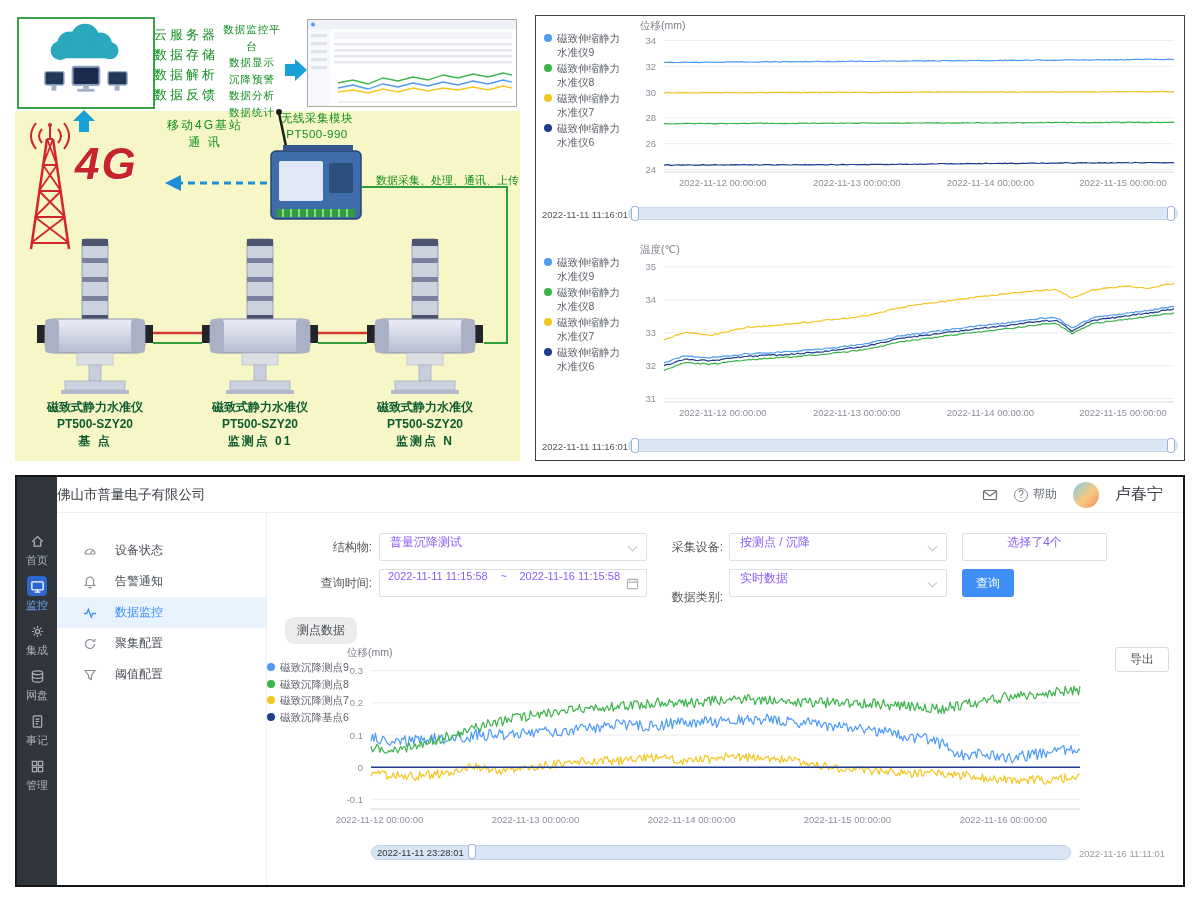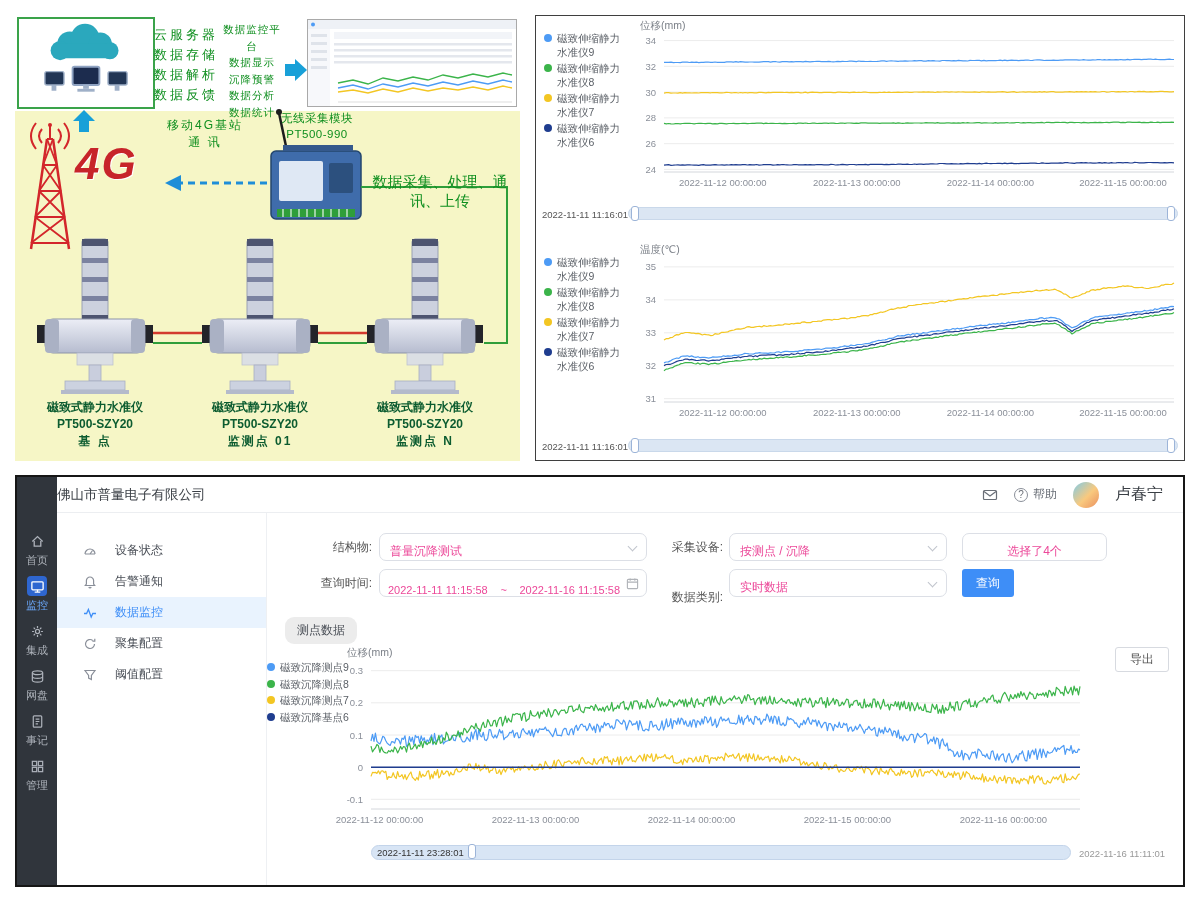--- a/index.html
+++ b/index.html
@@ -17,21 +17,21 @@
   #blk2{left:206px;top:6px;width:62px;font-size:10.5px;line-height:16.5px;letter-spacing:1px}
   .fat-arrow{position:absolute;left:270px;top:44px;z-index:4;display:flex;align-items:center}
   .fa-shaft{width:10px;height:12px;background:#18a0d8}
   .fa-head{width:0;height:0;border-top:11px solid transparent;border-bottom:11px solid transparent;border-left:12px solid #18a0d8}
   .up-arrow{position:absolute;left:58px;top:95px;z-index:4;display:flex;flex-direction:column;align-items:center}
   .ua-head{width:0;height:0;border-left:11px solid transparent;border-right:11px solid transparent;border-bottom:11px solid #18a0d8}
   .ua-shaft{width:10px;height:11px;background:#18a0d8}
   #mini-shot{position:absolute;left:292px;top:4px;width:210px;height:88px;border:1px solid #a9a9a9;background:#fff;z-index:3}
   #station-label{left:140px;top:102px;width:100px;font-size:12px;letter-spacing:2px;line-height:17px}
   #module-label{left:252px;top:96px;width:100px;font-size:11.5px;line-height:15.5px;letter-spacing:0.5px}
-  #module-caption{left:346px;top:158px;width:158px;font-size:15px;text-align:center;letter-spacing:0}
+  #module-caption{left:346px;top:158px;width:158px;font-size:11px;text-align:right;letter-spacing:0}
   #tower-4g-text{position:absolute;left:60px;top:124px;font-size:44px;font-weight:bold;font-style:italic;
     color:#c7242a;z-index:4;text-shadow:1px 1px 0 #fff;letter-spacing:2px}
   .sensor-label{position:absolute;top:384px;width:150px;text-align:center;color:#0c5c30;font-weight:bold;
     font-size:12px;line-height:17px;z-index:4}
   .sensor-label .l3{letter-spacing:2px}
 
   
   #charts-panel{position:absolute;left:535px;top:15px;width:650px;height:446px;border:1px solid #3f3f3f;background:#fff}
   .legend-col{position:absolute;width:86px}
   #legend-disp_top{left:8px;top:16px}
@@ -71,22 +71,22 @@
     text-align:center;color:#6a6f77}
   #avatar{width:26px;height:26px;border-radius:50%;background:linear-gradient(135deg,#7ecbe8 0%,#f9c97e 55%,#e98f5f 100%);cursor:pointer}
   #user-name{font-size:16px;color:#3a3f45}
   #menu-col{position:absolute;left:40px;top:36px;width:210px;height:372px;border-right:1px solid #eef0f3;padding-top:22px;background:#fff}
   .menu-item{height:31px;display:flex;align-items:center;gap:18px;padding-left:26px;font-size:12px;color:#4a4f57;cursor:pointer}
   .menu-item svg{width:14px;height:14px;color:#8a8f99;flex:none}
   .menu-item.active{background:#e9f3fe;color:#3e8ef7}
   .menu-item.active svg{color:#3e8ef7}
 
   .f-label{position:absolute;font-size:12px;color:#555;text-align:right;height:28px;line-height:28px}
-  .f-box{position:absolute;height:28px;border:1px solid #dcdfe6;border-radius:7px;background:#fff;
-    display:flex;align-items:flex-end;font-size:12px;color:#ec4899;padding-left:10px;cursor:pointer}
+  .f-box{position:absolute;height:28px;border:1px solid #dcdfe6;border-radius:2px;background:#fff;
+    display:flex;align-items:flex-start;font-size:12px;color:#8b5cf6;padding-left:10px;cursor:pointer}
   .chev{position:absolute;right:10px;top:9px;width:7px;height:7px;border-right:1.5px solid #c0c4cc;
     border-bottom:1.5px solid #c0c4cc;transform:rotate(45deg)}
   #lbl-structure{left:275px;top:56px;width:80px}
   #sel-structure{left:362px;top:56px;width:268px}
   #lbl-device{left:630px;top:56px;width:76px}
   #sel-device{left:712px;top:56px;width:218px}
   #box-count{left:945px;top:56px;width:145px;justify-content:center;padding-left:0}
   #lbl-time{left:275px;top:92px;width:80px}
   #date-range{left:362px;top:92px;width:268px;font-size:11px;justify-content:space-between;padding:0 26px 0 8px}
   #date-range .cal{position:absolute;right:7px;top:7px}

